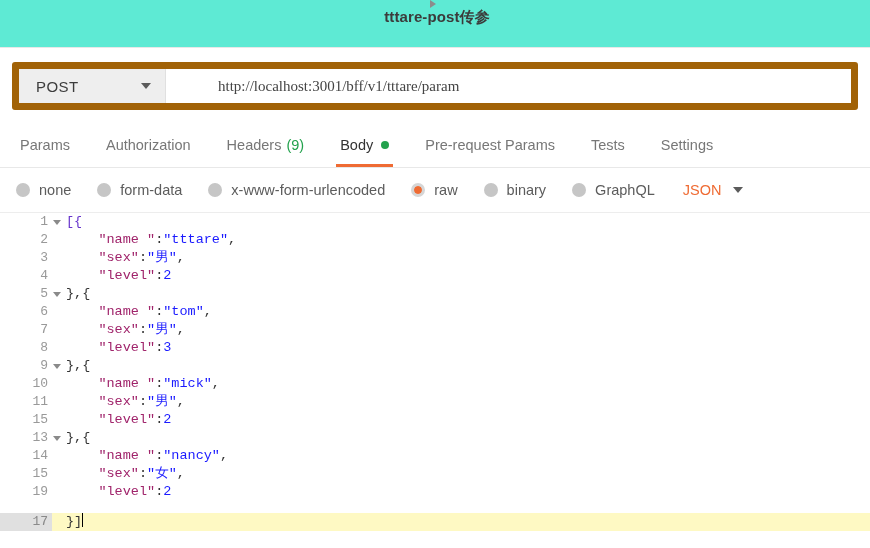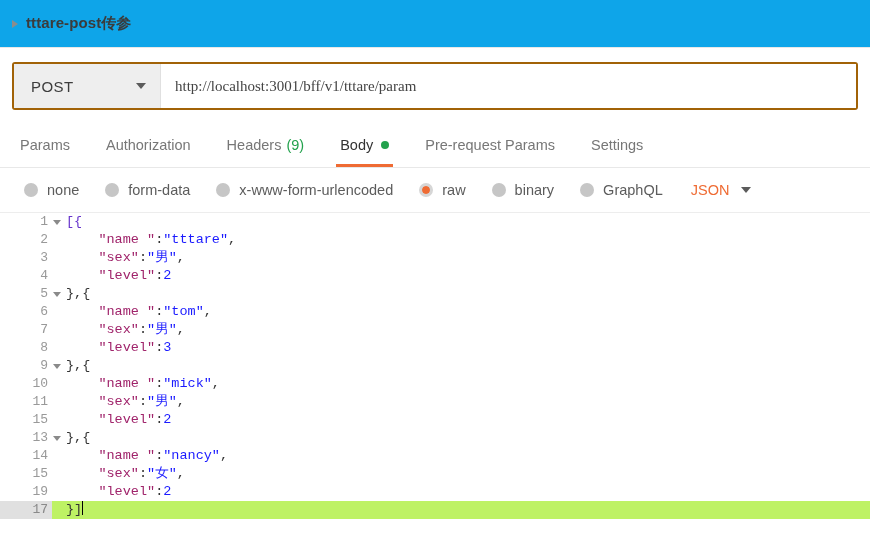--- a/index.html
+++ b/index.html
@@ -15,23 +15,24 @@
     color: #333;
     -webkit-font-smoothing: antialiased;
   }
 
   
   .titlebar {
     height: 48px;
     box-sizing: border-box;
     display: flex;
     align-items: center;
-    padding-left: 12px;
+    padding-left: 4px;
     border-bottom: 1px solid #e8e8e8;
-    background: #0ea5e9;
+    background: #5eead4;
+    flex-direction: column;
   }
   .fold-triangle {
     width: 0;
     height: 0;
     border-left: 6px solid #8c8c8c;
     border-top: 4.5px solid transparent;
     border-bottom: 4.5px solid transparent;
     margin-right: 8px;
     flex: none;
   }
@@ -43,24 +44,25 @@
   }
 
   
   .urlbar-wrap {
     padding: 14px 12px 12px 12px;
     box-sizing: border-box;
   }
   .urlbar {
     display: flex;
     height: 48px;
-    border: 2px solid #a16207;
+    border: 7px solid #a16207;
     border-radius: 3px;
     background: #fff;
     box-sizing: border-box;
+    gap: 38px;
   }
   .method-select {
     width: 147px;
     background: #eeeeee;
     border-right: 1px solid #e0e0e0;
     display: flex;
     align-items: center;
     justify-content: space-between;
     padding: 0 14px 0 17px;
     box-sizing: border-box;
@@ -132,21 +134,21 @@
     background: #23a24d;
     margin-left: 8px;
     display: inline-block;
   }
 
   
   .bodytype-row {
     display: flex;
     align-items: center;
     height: 45px;
-    padding-left: 24px;
+    padding-left: 16px;
     border-bottom: 1px solid #ededed;
     box-sizing: border-box;
   }
   .radio-opt {
     display: flex;
     align-items: center;
     margin-right: 26px;
     cursor: pointer;
     white-space: nowrap;
   }
@@ -196,21 +198,21 @@
     overflow: hidden;
     font-family: "Liberation Mono", "DejaVu Sans Mono", monospace;
     font-size: 13.5px;
   }
   .code-line {
     display: flex;
     height: 18px;
     line-height: 18px;
     align-items: stretch;
   }
-  .code-line.active { background: #bef264; }
+  .code-line.active { background: #fef9c3; margin-top: 12px; }
   .gutter {
     width: 52px;
     flex: none;
     display: flex;
     align-items: center;
     justify-content: flex-end;
     padding-right: 4px;
     box-sizing: border-box;
     color: #999999;
     font-size: 13px;
@@ -277,20 +279,23 @@
     </div>
     <div class="tab active">
       <span>Body</span>
       <span class="green-dot"></span>
       <span class="tab-underline"></span>
     </div>
     <div class="tab">
       <span>Pre-request Params</span>
     </div>
     <div class="tab">
+      <span>Tests</span>
+    </div>
+    <div class="tab">
       <span>Settings</span>
     </div>
   </div>
 
 <div class="bodytype-row" id="bodytype-row">
     <div class="radio-opt">
       <span class="radio-mark"></span>
       <span class="radio-label">none</span>
     </div>
     <div class="radio-opt">

